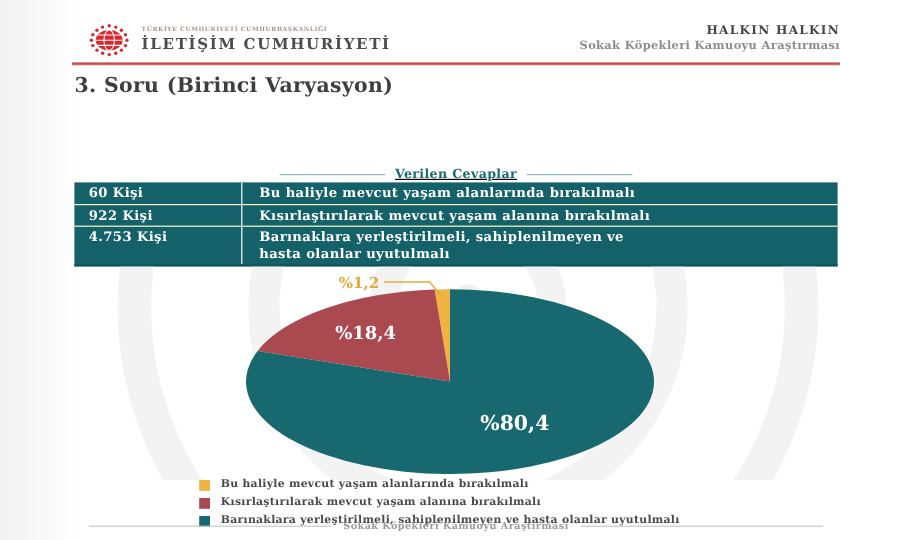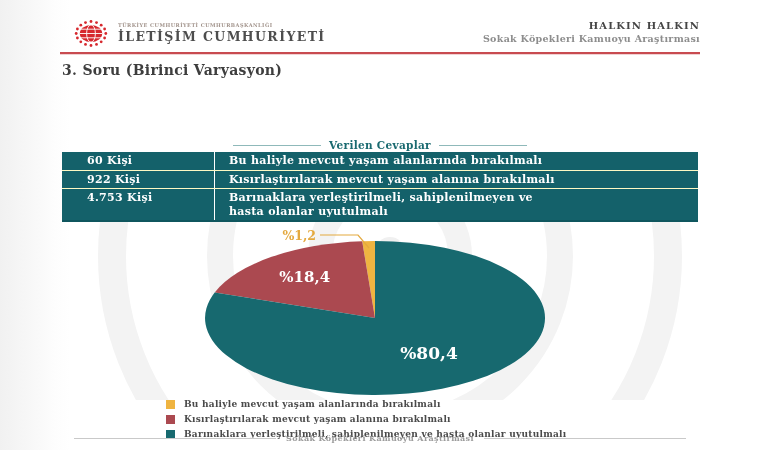--- a/index.html
+++ b/index.html
@@ -12,31 +12,31 @@
   .logo { position:absolute; left:10px; top:2px; width:42px; height:32px; }
   .org-block { position:absolute; left:58px; top:6px; }
   .org-small { font-size:5px; letter-spacing:0.5px; color:#a2948c; font-weight:bold; }
   .org-name { font-size:12.5px; letter-spacing:1.4px; color:#4d4d4d; font-weight:bold; margin-top:1px; }
   .hdr-right { position:absolute; right:0; top:4px; text-align:right; }
   .program { font-size:10px; letter-spacing:1.1px; color:#454545; font-weight:bold; }
   .survey { font-size:9.5px; color:#8d8d8d; font-weight:bold; margin-top:2px; letter-spacing:0.3px; }
   .red-rule { position:absolute; left:60px; right:60px; top:52px; height:2px; background:#c84b50; box-shadow:0 1px 0 rgba(200,75,80,.25); }
 
   
-  .q-title { position:absolute; left:62px; top:62px; font-size:14px; font-weight:bold; color:#3e3e3e; letter-spacing:0.3px; }
+  .q-title { position:absolute; left:62px; top:62px; font-size:17px; font-weight:bold; color:#3e3e3e; letter-spacing:0.3px; }
   .q-body { position:absolute; left:62px; top:80px; width:638px; font-size:14.5px; line-height:15.2px; font-weight:bold; color:#525252; text-align:justify; letter-spacing:0.4px; }
 
   
-  .tbl-title-row { position:absolute; left:62px; right:62px; top:139px; display:flex; align-items:center; justify-content:center; gap:8px; }
+  .tbl-title-row { position:absolute; left:62px; right:62px; top:139px; display:flex; align-items:center; justify-content:center; gap:8px;text-decoration:underline; }
   .tbl-title-row .tline { width:88px; height:1px; background:#8fb9ba; }
   .tbl-title { font-size:10.5px; font-weight:bold; color:#1a6a70; letter-spacing:0.3px; }
   .answers { position:absolute; left:62px; right:62px; top:152px; background:#14616a; color:#ffffff; border-bottom:2px solid #0f565e; }
   .arow { display:flex; border-top:1px solid #fef9c3; }
   .arow:first-child { border-top:none; }
-  .acell-count { width:140px; flex:0 0 140px; border-right:1px solid #ffffff; padding:2px 0 2px 12px; font-size:11px; font-weight:bold; letter-spacing:0.3px;margin-left:13px; }
+  .acell-count { width:140px; flex:0 0 140px; border-right:1px solid #ffffff; padding:2px 0 2px 12px; font-size:11px; font-weight:bold; letter-spacing:0.3px; }
   .acell-answer { flex:1; padding:2px 10px 2px 14px; font-size:11px; font-weight:bold; letter-spacing:0.3px; line-height:13.5px; }
   .acell-answer .inner { max-width:335px; display:block; }
 
   
   .chart-area { position:absolute; left:0; top:222px; width:760px; height:178px; overflow:hidden; }
   .chart-area svg { display:block; }
 
   
   .legend { position:absolute; left:166px; top:399px; }
   .lrow { display:flex; align-items:center; margin-bottom:5px; height:10px; }

